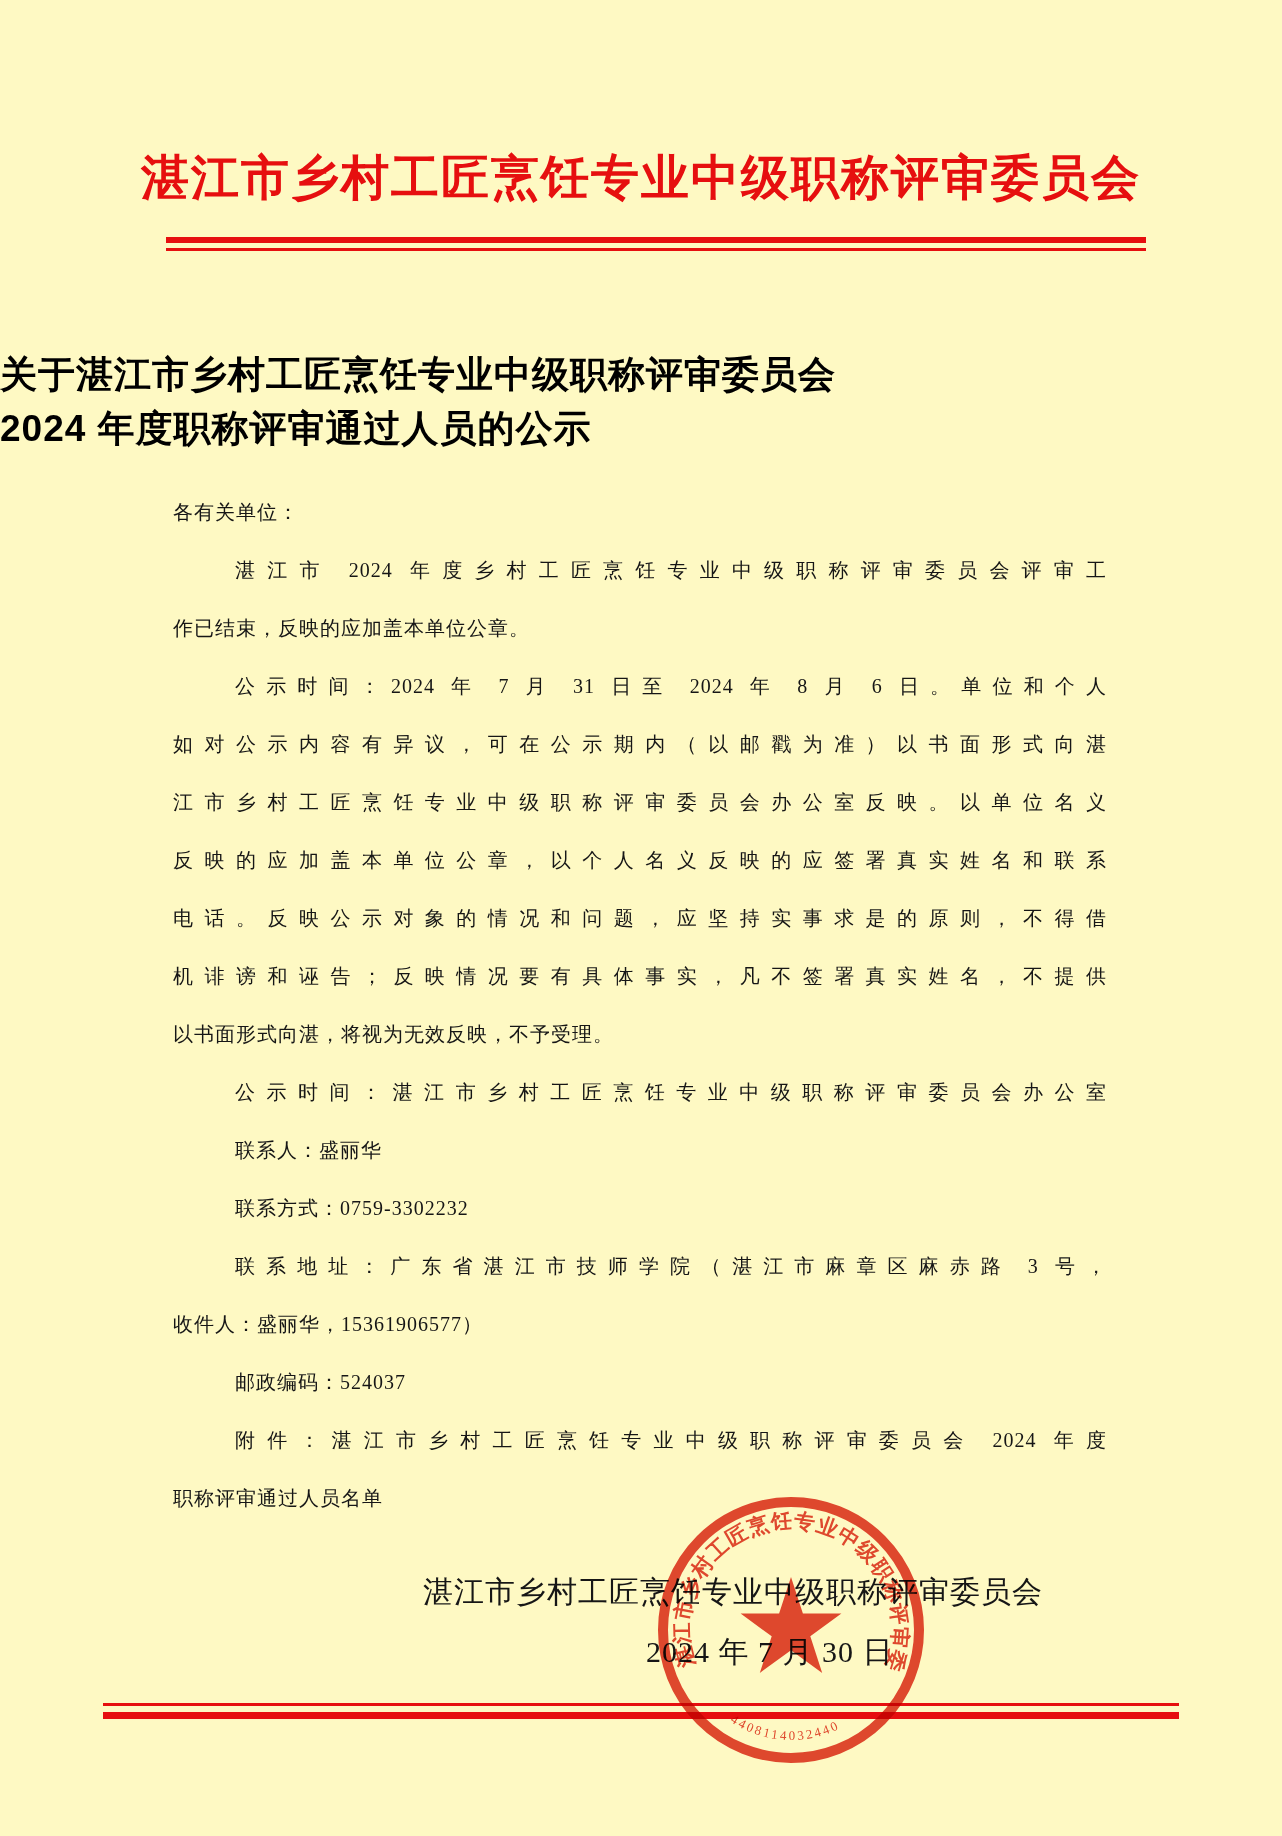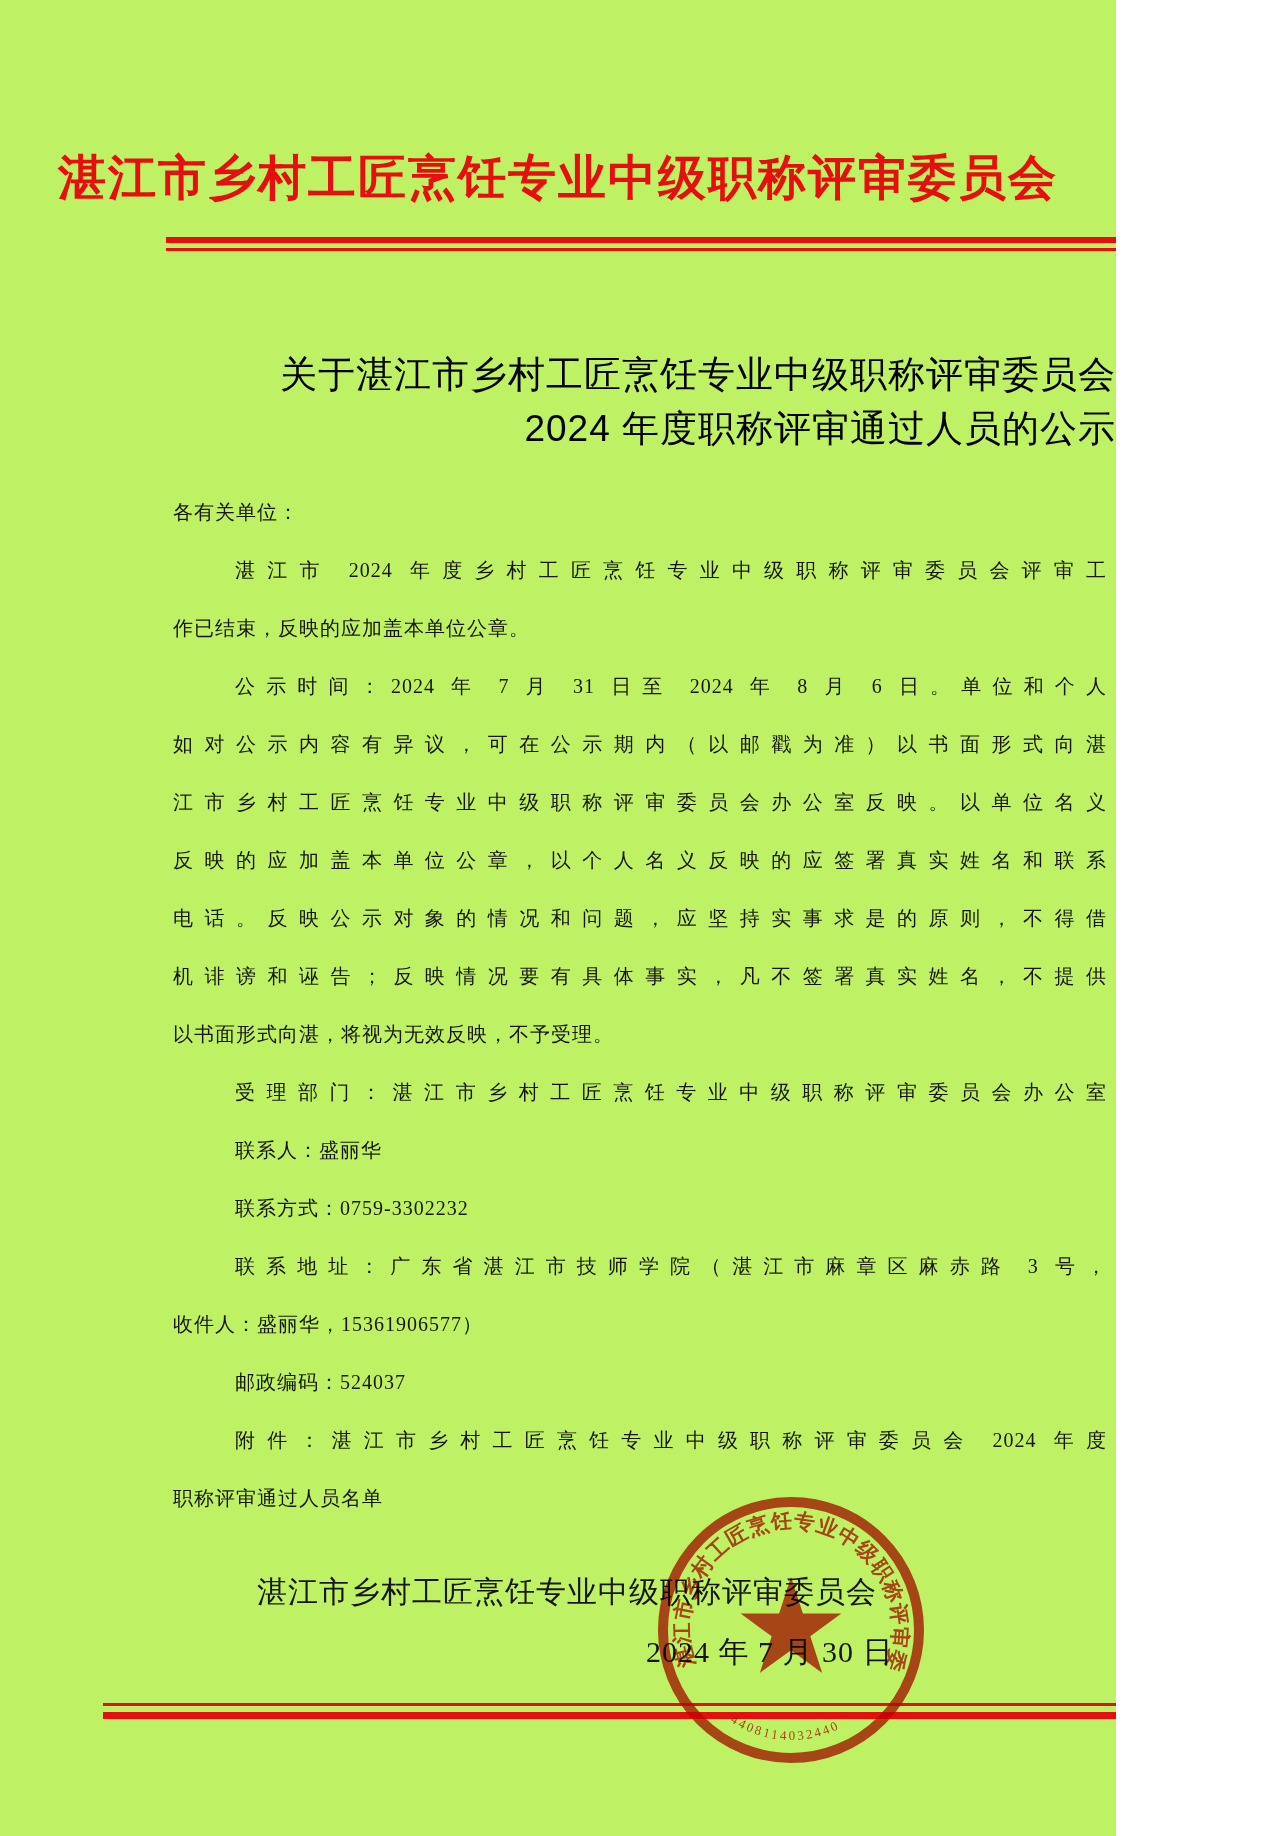--- a/index.html
+++ b/index.html
@@ -4,45 +4,44 @@
 <style>
   :root{
     --header_red:#e60f0f;
     --rule_red:#e60f0f;
     --seal_red:#dc3524;
     --text_black:#161616;
   }
   html,body{margin:0;padding:0;background:#ffffff;}
   .page{
     position:relative;
-    width:1110px;height:1836px;
-    background:#bef264;
+    width:1282px;height:1836px;
+    background:#fef9c3;
     font-family:"Liberation Serif", serif;
     color:var(--text_black);
     overflow:hidden;
-    padding-left:6px;
   }
   .header-title{
     position:absolute;top:146px;left:0;width:100%;
     text-align:center;
     font-size:48px;font-weight:bold;
     color:var(--header_red);
     letter-spacing:2px;
     font-family:"Liberation Serif", serif;
   }
   .rule{position:absolute;background:var(--rule_red);}
   .rule-top-thick{left:166px;top:237px;width:980px;height:6px;}
   .rule-top-thin{left:166px;top:248px;width:980px;height:3px;}
   .rule-bottom-thin{left:103px;top:1703px;width:1076px;height:3px;}
   .rule-bottom-thick{left:103px;top:1712px;width:1076px;height:7px;}
   .doc-title{
     position:absolute;left:0;width:100%;
-    text-align:right;
+    text-align:left;
     font-family:"Liberation Sans", sans-serif;
-    font-weight:normal;font-size:37px;color:#000;
+    font-weight:bold;font-size:37px;color:#000;
     letter-spacing:1px;
   }
   .doc-title.l1{top:350px;}
   .doc-title.l2{top:404px;}
   .body-text{
     position:absolute;left:173px;top:483px;width:934px;
     font-size:20px;letter-spacing:1px;color:var(--text_black);
   }
   .line{height:58px;line-height:58px;white-space:nowrap;}
   .line.justify{white-space:normal;text-align:justify;text-align-last:justify;}
@@ -86,21 +85,21 @@
     <div class="line">各有关单位：</div>
     <div class="line indent justify">湛江市 2024 年度乡村工匠烹饪专业中级职称评审委员会评审工</div>
     <div class="line">作已结束，反映的应加盖本单位公章。</div>
     <div class="line indent justify">公示时间：2024 年 7 月 31 日至 2024 年 8 月 6 日。单位和个人</div>
     <div class="line justify">如对公示内容有异议，可在公示期内（以邮戳为准）以书面形式向湛</div>
     <div class="line justify">江市乡村工匠烹饪专业中级职称评审委员会办公室反映。以单位名义</div>
     <div class="line justify">反映的应加盖本单位公章，以个人名义反映的应签署真实姓名和联系</div>
     <div class="line justify">电话。反映公示对象的情况和问题，应坚持实事求是的原则，不得借</div>
     <div class="line justify">机诽谤和诬告；反映情况要有具体事实，凡不签署真实姓名，不提供</div>
     <div class="line">以书面形式向湛，将视为无效反映，不予受理。</div>
-    <div class="line indent justify">受理部门：湛江市乡村工匠烹饪专业中级职称评审委员会办公室</div>
+    <div class="line indent justify">公示时间：湛江市乡村工匠烹饪专业中级职称评审委员会办公室</div>
     <div class="line indent">联系人：盛丽华</div>
     <div class="line indent">联系方式：0759-3302232</div>
     <div class="line indent justify">联系地址：广东省湛江市技师学院（湛江市麻章区麻赤路 3 号，</div>
     <div class="line">收件人：盛丽华，15361906577）</div>
     <div class="line indent">邮政编码：524037</div>
     <div class="line indent justify">附件：湛江市乡村工匠烹饪专业中级职称评审委员会 2024 年度</div>
     <div class="line">职称评审通过人员名单</div>
   </div>
 
   <div class="signature">湛江市乡村工匠烹饪专业中级职称评审委员会</div>

